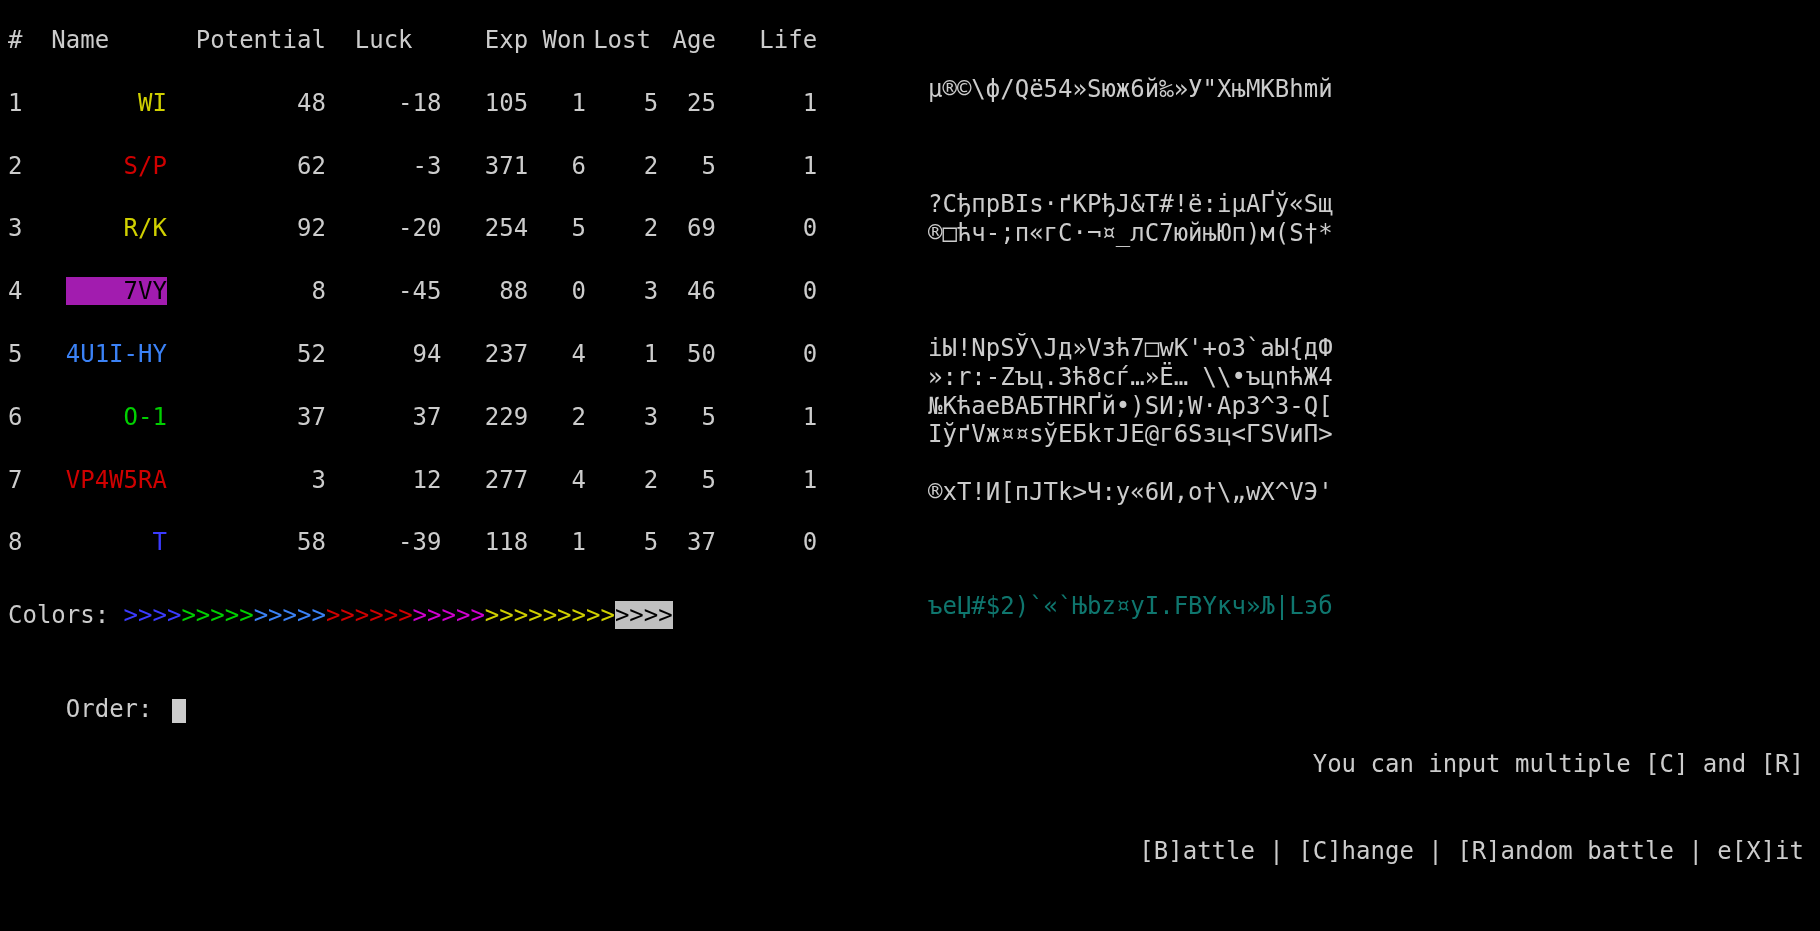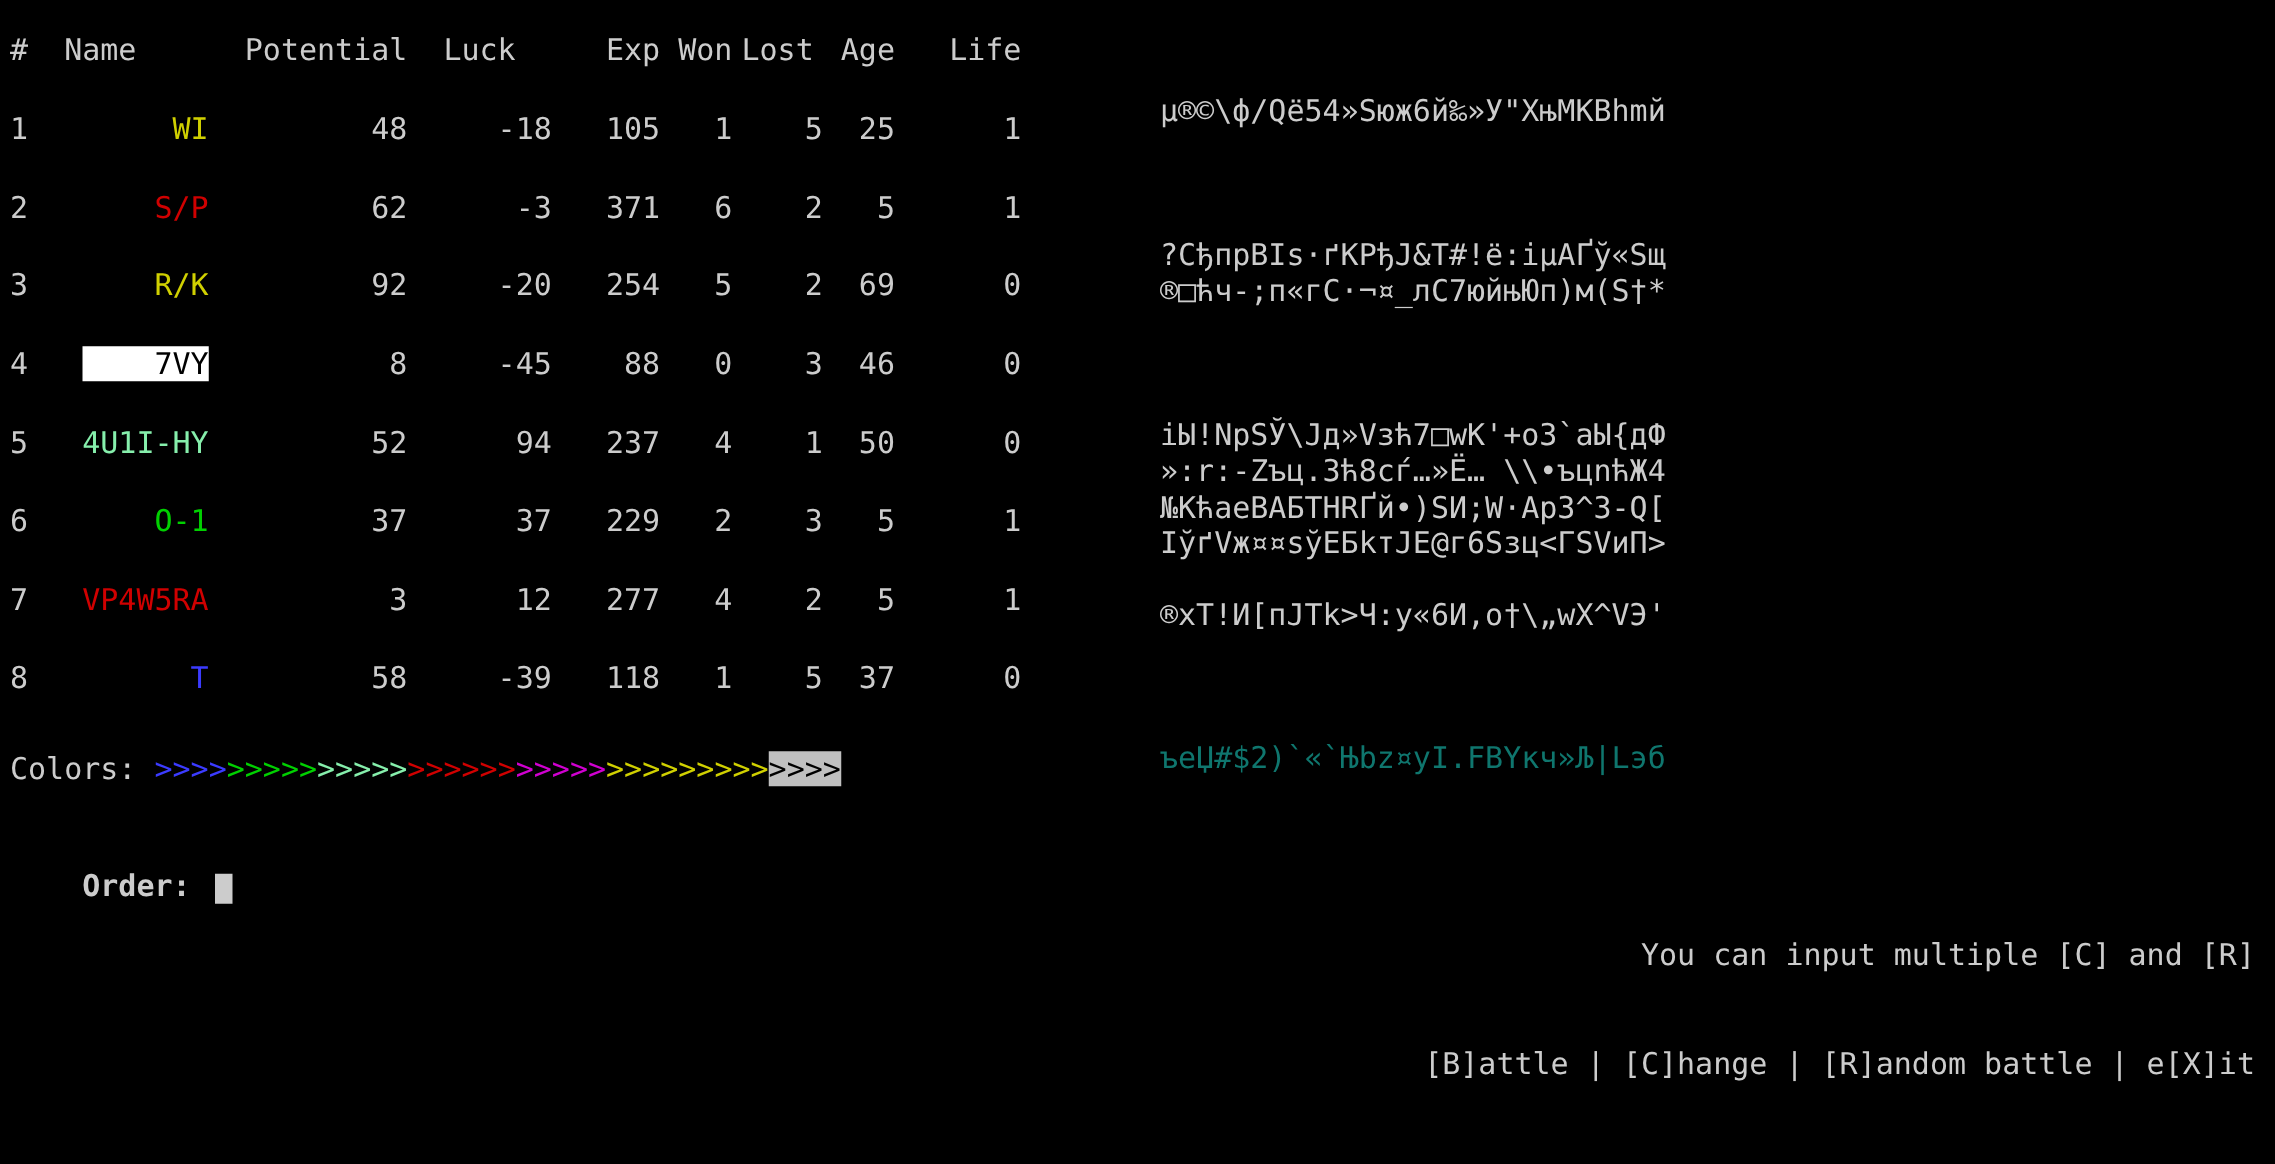--- a/index.html
+++ b/index.html
@@ -42,27 +42,27 @@
   .header .col-pot  { text-align: left; padding-left: 2ch; box-sizing: border-box;}
   .header .col-luck { text-align: left; padding-left: 2ch; box-sizing: border-box;}
   .header .col-exp  { text-align: right;}
   .header .col-won  { text-align: right;}
   .header .col-lost { text-align: center;}
   .header .col-age  { text-align: right;}
   .header .col-life { text-align: right;}
 
   .color-blue    { color: #3b3bff; }
   .color-green   { color: #00d000; }
-  .color-cyan    { color: #86efac; }
+  .color-cyan    { color: #3b82f6; }
   .color-red     { color: #d00000; }
   .color-magenta { color: #d000d0; }
   .color-yellow  { color: #d0d000; }
   .color-white   { color: #c0c0c0; }
 
-  .sel { background: #ffffff; color: #000; text-align: center; }
+  .sel { background: #a21caf; color: #000; text-align: center; }
 
   .right-strip {
     position: absolute;
     top: 46px;
     left: 928px;
     width: 880px;
     color: #ccc;
     white-space: pre;
   }
   .right-strip div { height: 1.2em; }
@@ -73,21 +73,21 @@
     white-space: pre;
   }
   .colors-label { color:#ccc; }
   .chevrons span { letter-spacing: 0; }
   .sel-chev { background:#c0c0c0; color:#000; }
 
   .global-line, .order-line {
     white-space: pre;
     margin-top: 2px;
   }
-  .order-line { margin-top: 36px; font-weight: bold; }
+  .order-line { margin-top: 36px; }
   .cursor {
     display:inline-block;
     width: 0.6em;
     height: 1.0em;
     background:#ccc;
     vertical-align: text-bottom;
     margin-left: 0.2em;
   }
 
   .bottom-right {

